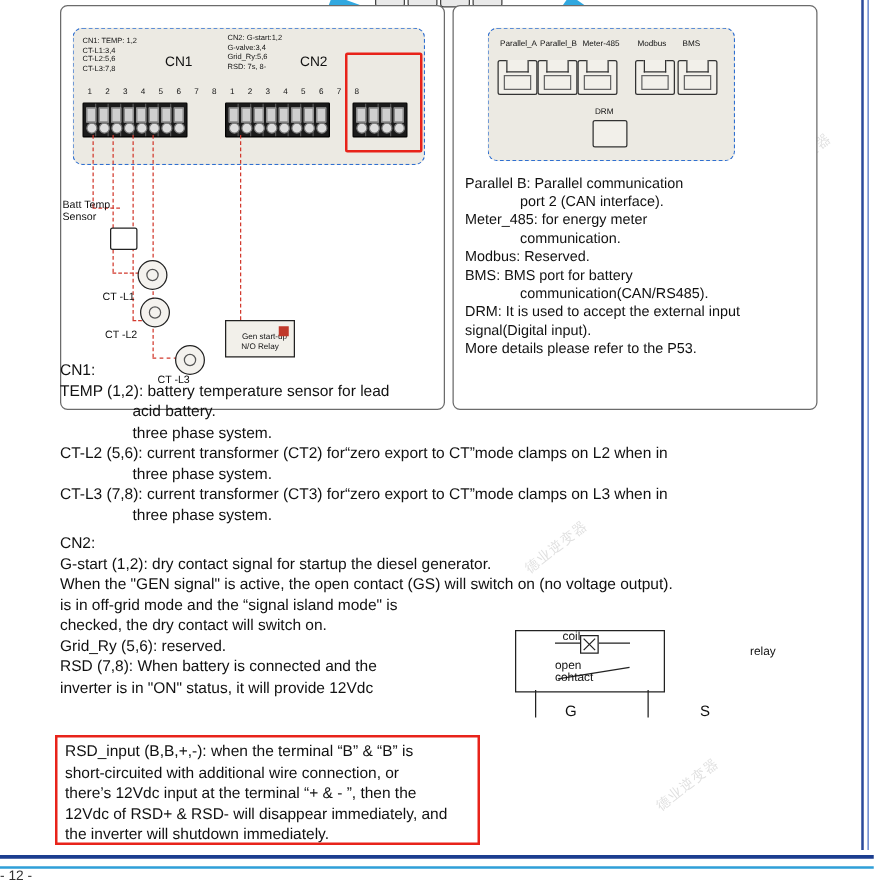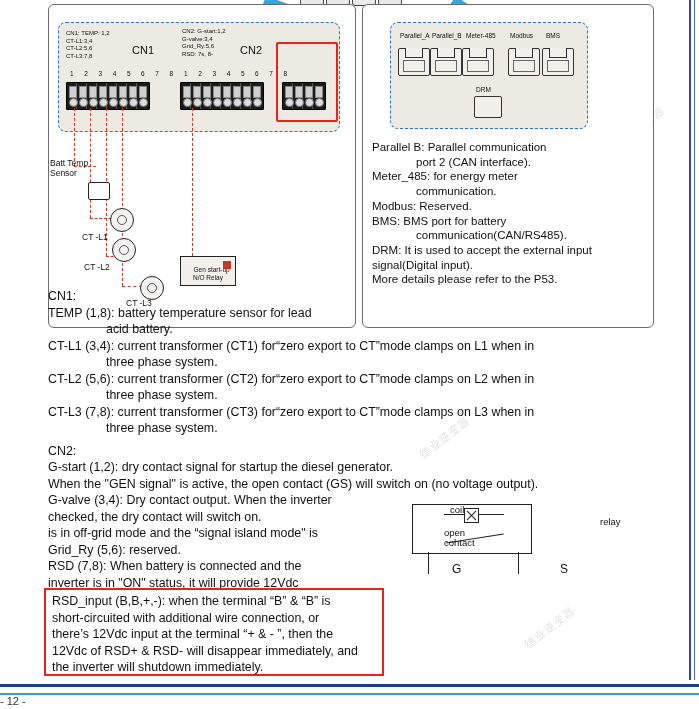--- a/index.html
+++ b/index.html
@@ -508,35 +508,33 @@
       <span>It is used to accept the</span>
       <span>external input signal(Digital input).</span>
     </p>
     <p>
       <span>More details please refer to the P53.</span>
     </p>
   </div>
 
   <div class="body-text">
     <p>CN1:</p>
-    <p>TEMP (1,8): battery temperature sensor for lead</p>
+    <p>TEMP (1,2): battery temperature sensor for lead</p>
     <p class="hang">acid battery.</p>
-    <p>CT-L1 (3,4): current transformer (CT1) for“zero export to CT”mode clamps on L1 when in</p>
     <p class="hang">three phase system.</p>
     <p>CT-L2 (5,6): current transformer (CT2) for“zero export to CT”mode clamps on L2 when in</p>
     <p class="hang">three phase system.</p>
     <p>CT-L3 (7,8): current transformer (CT3) for“zero export to CT”mode clamps on L3 when in</p>
     <p class="hang">three phase system.</p>
     <p style="height:6px;"></p>
     <p>CN2:</p>
     <p>G-start (1,2): dry contact signal for startup the diesel generator.</p>
     <p>When the "GEN signal" is active, the open contact (GS) will switch on (no voltage output).</p>
-    <p>G-valve (3,4): Dry contact output.  When the inverter</p>
+    <p>is in off-grid mode and the “signal island mode" is</p>
     <p>checked, the dry contact will switch on.</p>
-    <p>is in off-grid mode and the “signal island mode" is</p>
     <p>Grid_Ry (5,6): reserved.</p>
     <p>RSD (7,8): When battery is connected and the</p>
     <p>inverter is in "ON" status, it will provide 12Vdc</p>
   </div>
 
   <div class="relay-wrap">
     <div class="relay-box"></div>
     <div class="relay-coil-line"></div>
     <div class="relay-x"></div>
     <div class="relay-contact"></div>

